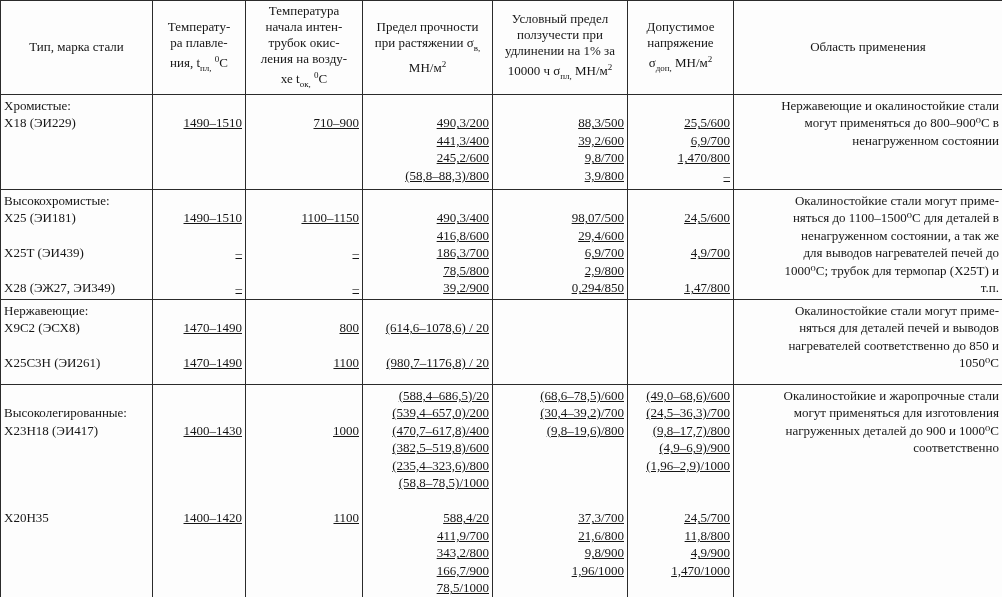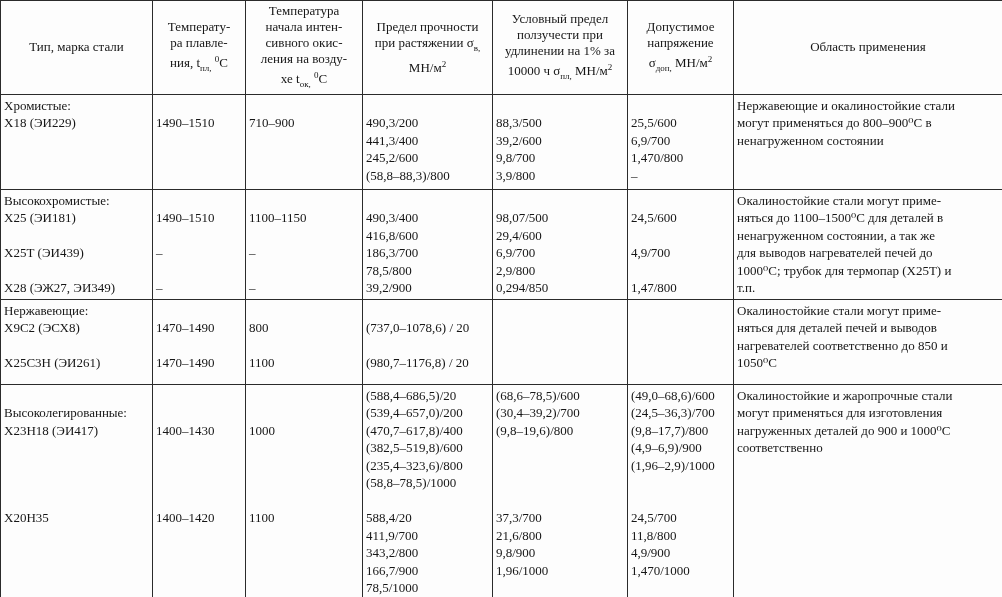--- a/index.html
+++ b/index.html
@@ -32,22 +32,22 @@
   }
   table.steel td {
     font-size: 13px;
     line-height: 17.5px;
     vertical-align: top;
     padding: 2px 3px;
     white-space: pre-line;
     margin-top: 48px;
   }
   td.cell-left { text-align: left; white-space: pre-wrap; padding-left: 3px; }
-  td.cell-center { text-align: left; }
-  td.cell-app { text-align: left; padding-left: 5px; padding-right: 2px; }
+  td.cell-center { text-align: right; text-decoration: underline; }
+  td.cell-app { text-align: right; padding-left: 5px; padding-right: 2px; }
   sub.hdr-sub { font-size: 9px; vertical-align: sub; }
   sup.hdr-sup { font-size: 9px; vertical-align: super; }
 </style>
 </head>
 <body>
 
 <div class="page">
   <table class="steel">
     <colgroup>
       <col style="width:152px">
@@ -59,21 +59,21 @@
       <col style="width:269px">
     </colgroup>
     <thead>
       <tr style="height:88px">
         <th><span>Тип, марка стали</span></th>
         <th><span>Температу-
 ра плавле-
 ния, t</span><sub class="hdr-sub">пл,</sub><span> </span><sup class="hdr-sup">0</sup><span>С</span></th>
         <th><span>Температура
 начала интен-
-сивного окис-
+трубок окис-
 ления на возду-
 хе t</span><sub class="hdr-sub">ок,</sub><span> </span><sup class="hdr-sup">0</sup><span>С</span></th>
         <th><span>Предел прочности
 при растяжении σ</span><sub class="hdr-sub">в,</sub><span>
 МН/м</span><sup class="hdr-sup">2</sup></th>
         <th><span>Условный предел
 ползучести при
 удлинении на 1% за
 10000 ч σ</span><sub class="hdr-sub">пл,</sub><span> МН/м</span><sup class="hdr-sup">2</sup></th>
         <th><span>Допустимое
@@ -160,21 +160,21 @@
   Х25С3Н (ЭИ261)</td>
         <td class="cell-center">
 1470–1490
 
 1470–1490</td>
         <td class="cell-center">
 800
 
 1100</td>
         <td class="cell-center">
-(737,0–1078,6) / 20
+(614,6–1078,6) / 20
 
 (980,7–1176,8) / 20</td>
         <td class="cell-center"></td>
         <td class="cell-center"></td>
         <td class="cell-app">Окалиностойкие стали могут приме-
 няться для деталей печей и выводов
 нагревателей соответственно до 850 и
 1050⁰С</td>
       </tr>
       <tr style="height:217px">

